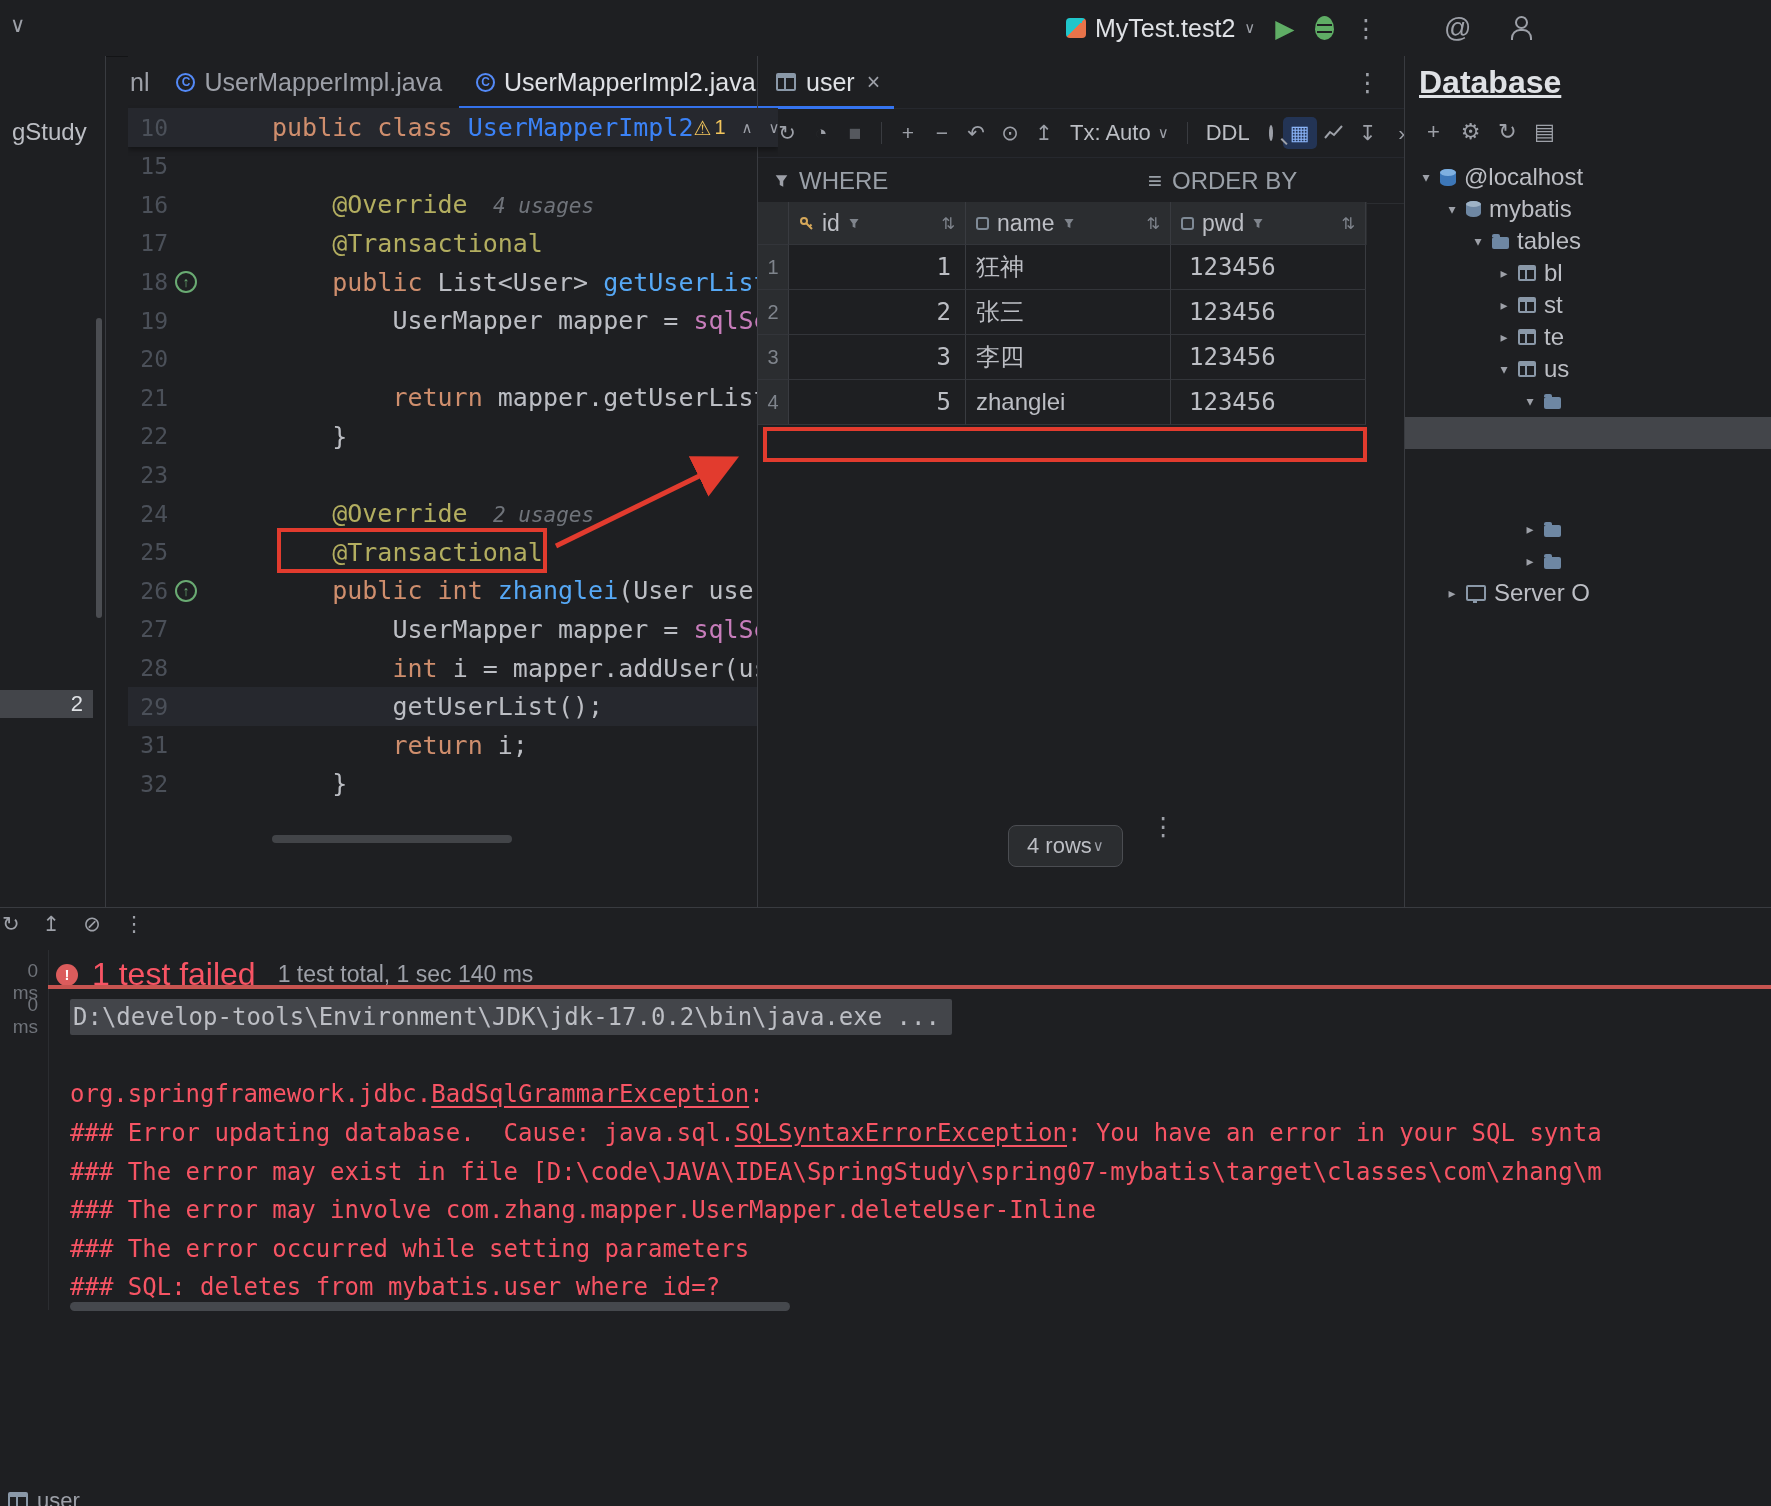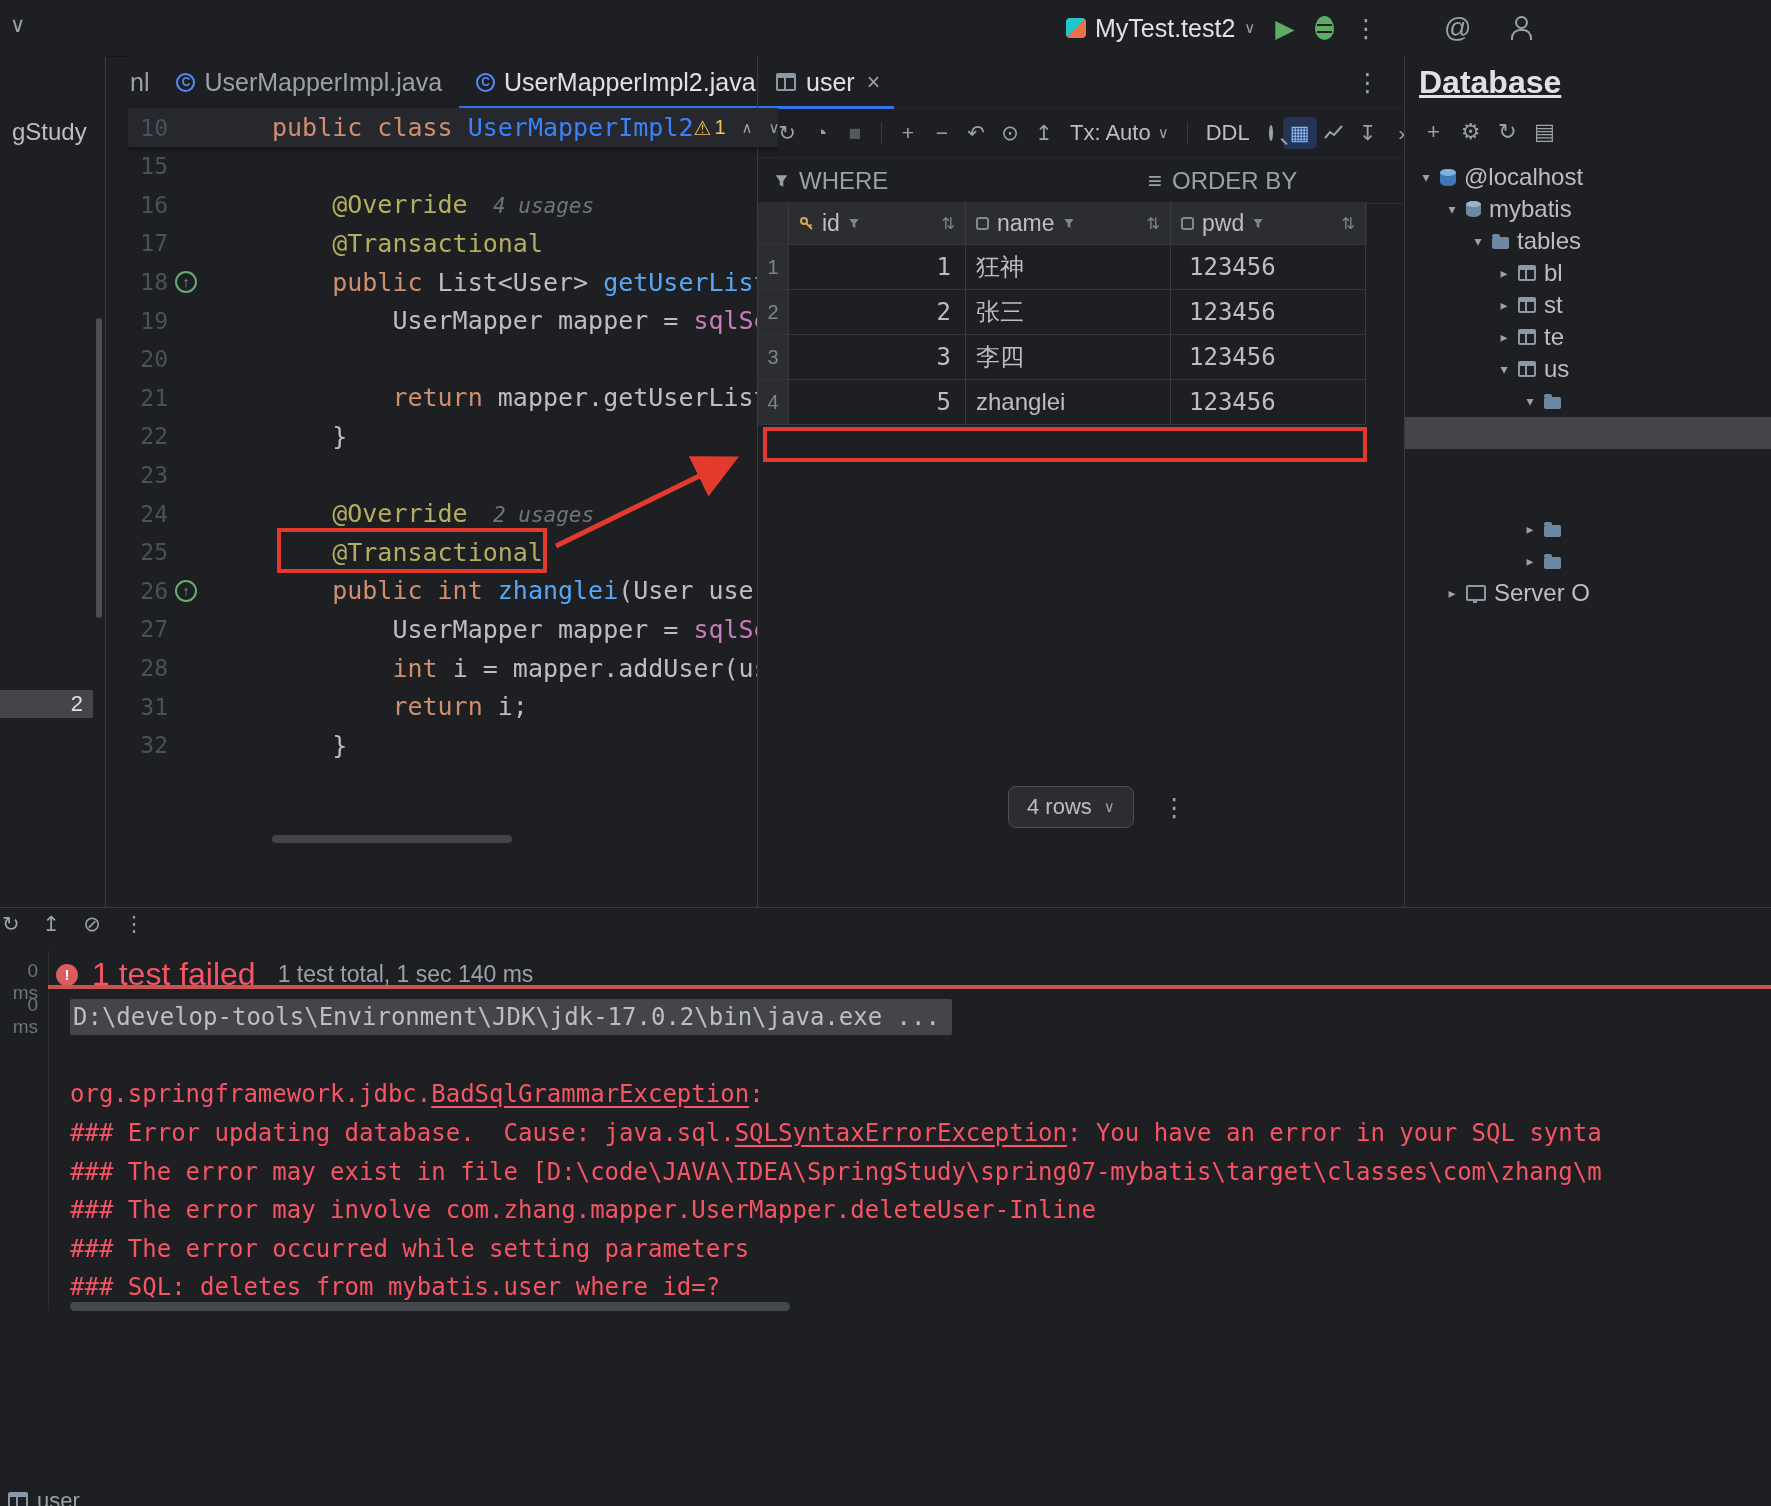--- a/index.html
+++ b/index.html
@@ -86,22 +86,22 @@
             font-size:20px;border-right:1px solid #393b40;border-bottom:1px solid #33353a;box-sizing:border-box;}
   .g-cell{display:flex;align-items:center;border-right:1px solid #393b40;border-bottom:1px solid #33353a;box-sizing:border-box;}
   .g-hcell{gap:8px;padding:0 10px;font-size:23px;color:#bcbec4;}
   .g-id{width:177px;justify-content:flex-end;padding-right:14px;font-family:"DejaVu Sans Mono",monospace;font-size:24px;}
   .g-name{width:205px;padding-left:10px;font-size:24px;}
   .g-pwd{width:195px;padding-left:18px;font-family:"DejaVu Sans Mono",monospace;font-size:24px;}
   .w-id{width:177px;} .w-name{width:205px;} .w-pwd{width:195px;}
   .h-sort{margin-left:auto;color:#7f848c;font-size:16px;}
   .col-ico{width:13px;height:13px;border:2px solid #7f8a96;border-radius:3px;box-sizing:border-box;flex:none;}
   .gp-footer{position:absolute;left:250px;top:730px;display:flex;align-items:center;gap:28px;}
-  .rows-btn{display:flex;align-items:center;gap:12px;padding:7px 18px;border:1px solid #4b4d52;border-radius:8px;
-            font-size:22px;color:#bcbec4;background:#2b2d30;}
+  .rows-btn{display:flex;align-items:center;gap:1px;padding:7px 18px;border:1px solid #4b4d52;border-radius:8px;
+            font-size:22px;color:#bcbec4;background:#2b2d30;margin-top:39px;}
 
   
   .db-pane{position:absolute;left:1404px;top:56px;width:367px;height:851px;background:#1e1f22;border-left:1px solid #393b40;box-sizing:border-box;overflow:hidden;}
   .db-title{height:52px;display:flex;align-items:center;padding-left:14px;font-size:32px;font-weight:bold;color:#dfe1e5;text-decoration:underline;}
   .db-toolbar{height:48px;display:flex;align-items:center;padding-left:10px;color:#9da0a8;}
   .dbi{width:37px;text-align:center;font-size:22px;}
   #db-tree{position:absolute;left:0;top:105px;width:100%;}
   .t-row{display:flex;align-items:center;height:32px;font-size:24px;color:#bcbec4;box-sizing:border-box;white-space:nowrap;}
   .t-row.selected{background:#43454a;}
   .t-chev{width:22px;color:#9da0a8;font-size:14px;text-align:center;flex:none;}
@@ -269,20 +269,25 @@
         </div>
         <div class="code-row">
           <span class="ln">27</span>
           <span class="marker"></span>
           <code class="code-text"><span class="txt">        UserMapper mapper = </span><span class="fld">sqlSessi</span></code>
         </div>
         <div class="code-row">
           <span class="ln">28</span>
           <span class="marker"></span>
           <code class="code-text"><span class="kw">        int </span><span class="txt">i = mapper.addUser(user)</span></code>
+        </div>
+        <div class="code-row current">
+          <span class="ln">29</span>
+          <span class="marker"></span>
+          <code class="code-text"><span class="txt">        getUserList();</span></code>
         </div>
         <div class="code-row">
           <span class="ln">31</span>
           <span class="marker"></span>
           <code class="code-text"><span class="kw">        return </span><span class="txt">i;</span></code>
         </div>
         <div class="code-row">
           <span class="ln">32</span>
           <span class="marker"></span>
           <code class="code-text"><span class="txt">    }</span></code>

